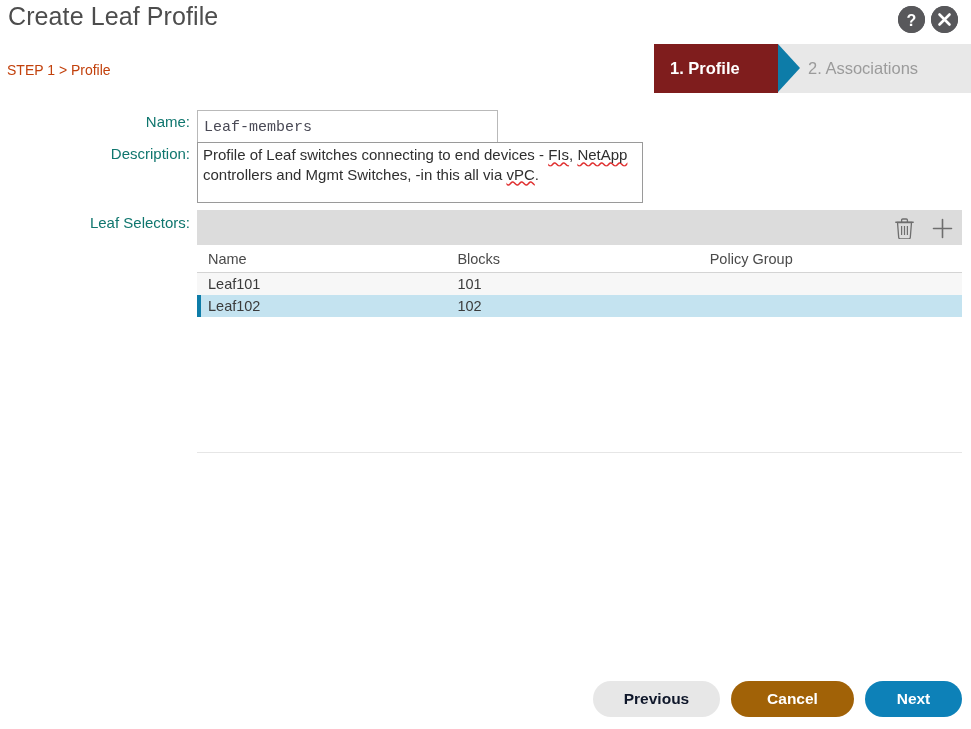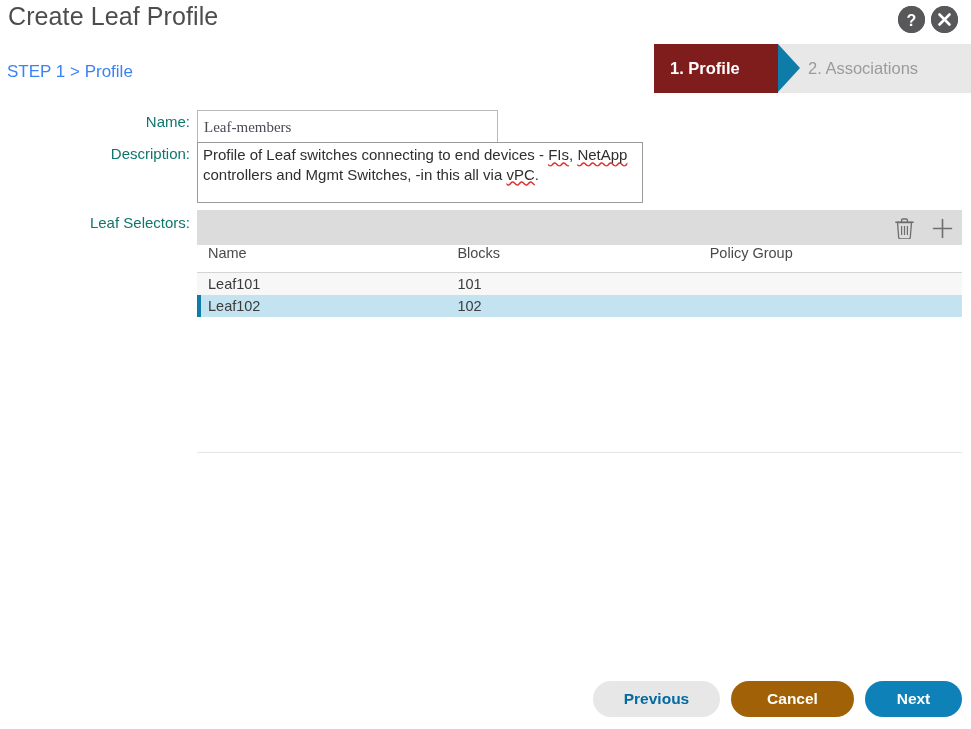--- a/index.html
+++ b/index.html
@@ -46,22 +46,22 @@
     justify-content: center;
     cursor: pointer;
   }
   .circle-btn svg { display: block; }
 
   
   #step-breadcrumb {
     position: absolute;
     left: 7px;
     top: 62px;
-    font-size: 17px;
-    color: #3b82f6;
+    font-size: 14px;
+    color: #c2410c;
     white-space: nowrap;
   }
 
   
   #wizard-tabs {
     position: absolute;
     left: 654px;
     top: 44px;
     width: 317px;
     height: 49px;
@@ -114,21 +114,21 @@
 
   #name-input {
     position: absolute;
     left: 197px;
     top: 110px;
     width: 301px;
     height: 26px;
     box-sizing: border-box;
     border: 1px solid #b9b9b9;
     background: #ffffff;
-    font-family: Liberation Serif, serif;
+    font-family: Liberation Mono, monospace;
     font-size: 15px;
     color: #4a4a56;
     padding: 16px 6px;
     outline: none;
   }
 
   #description-box {
     position: absolute;
     left: 197px;
     top: 142px;
@@ -168,20 +168,21 @@
 
   #selectors-table {
     position: absolute;
     left: 197px;
     top: 245px;
     width: 765px;
   }
   #table-header {
     display: flex;
     height: 27px;
+    align-items: center;
     border-bottom: 1px solid #d4d4d4;
     font-size: 14.5px;
     color: #4a4a4a;
   }
   .col-name   { width: 255px; padding-left: 11px; box-sizing: border-box; }
   .col-blocks { width: 255px; box-sizing: border-box; margin-left: 8px; }
   .col-policy { width: 255px; box-sizing: border-box; }
 
   .table-row {
     display: flex;
@@ -231,21 +232,21 @@
     font-weight: bold;
     display: flex;
     align-items: center;
     justify-content: center;
     cursor: pointer;
     padding: 0;
   }
   #previous-button {
     width: 127px;
     background: #e7e7e7;
-    color: #0369a1;
+    color: #0f172a;
     cursor: default;
   }
   #cancel-button {
     width: 123px;
     background: #a16207;
     color: #ffffff;
   }
   #next-button {
     width: 97px;
     background: #0d81b8;

